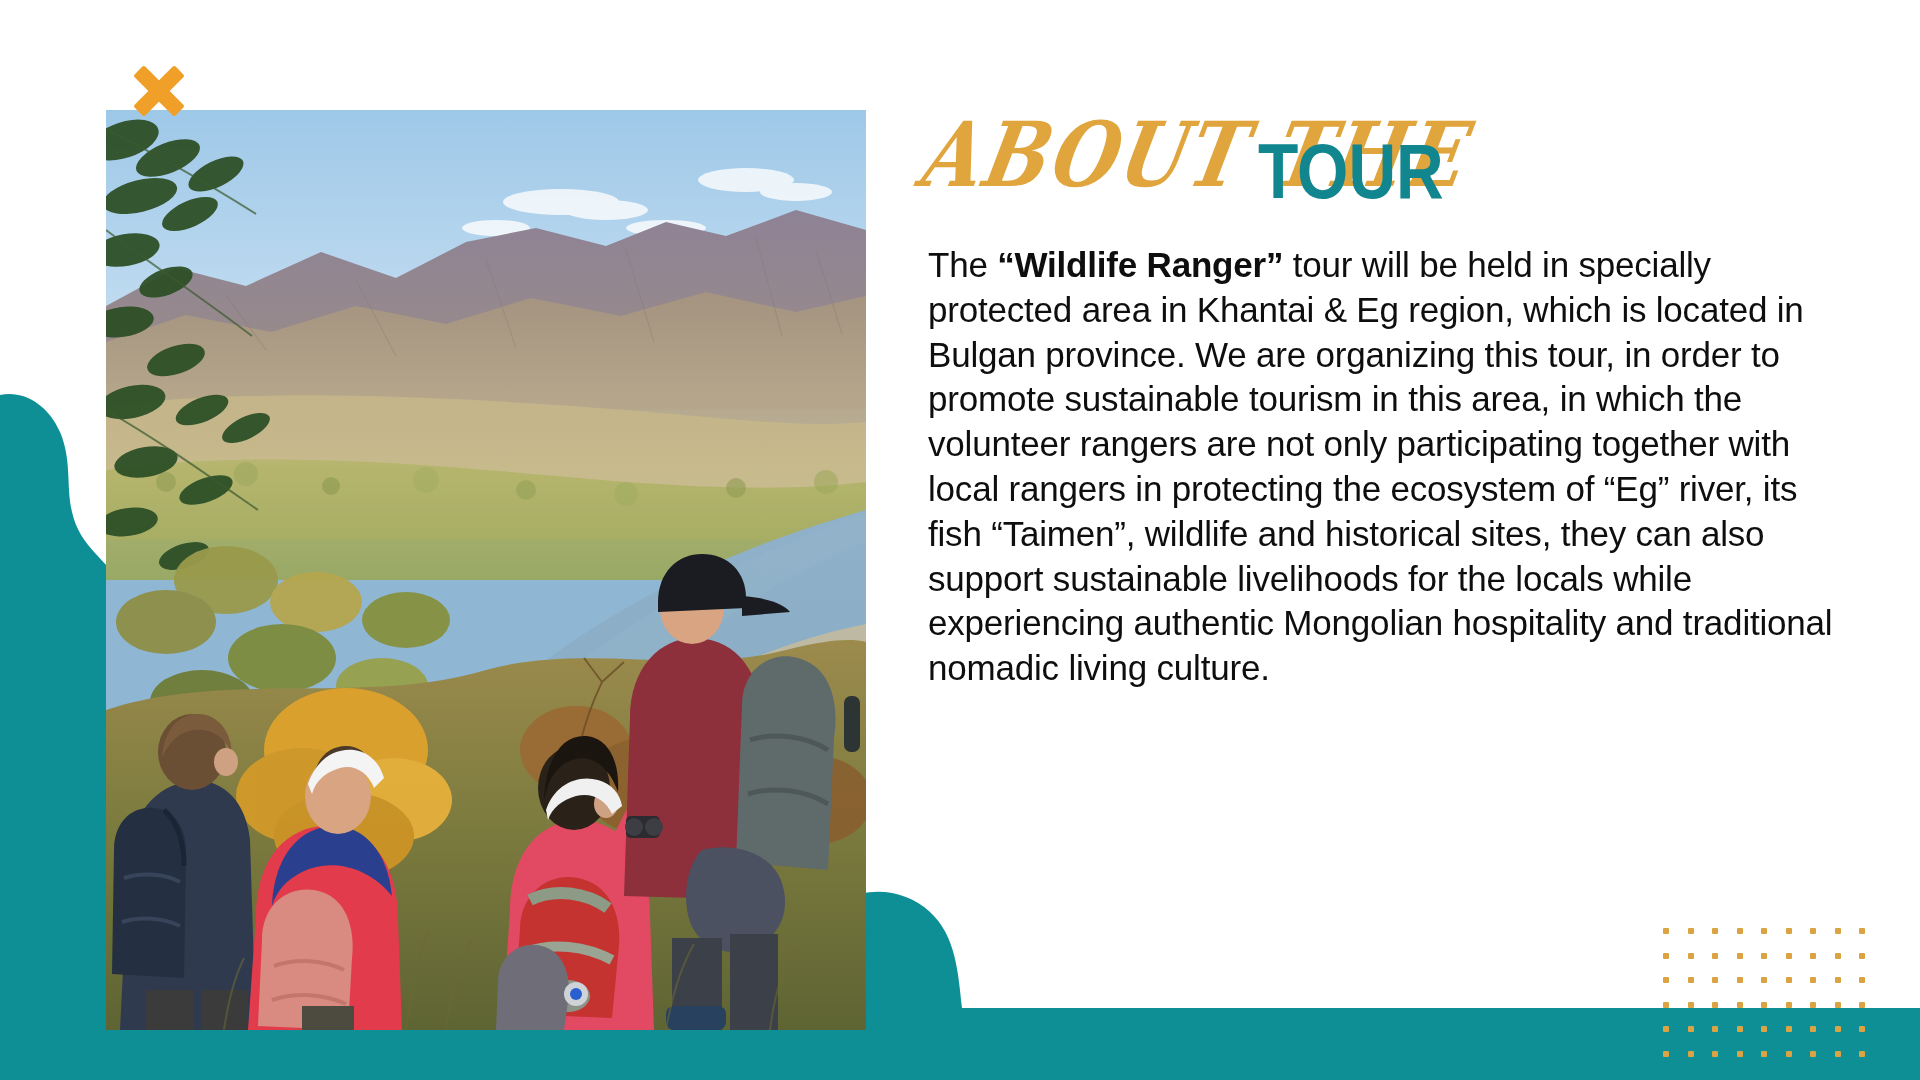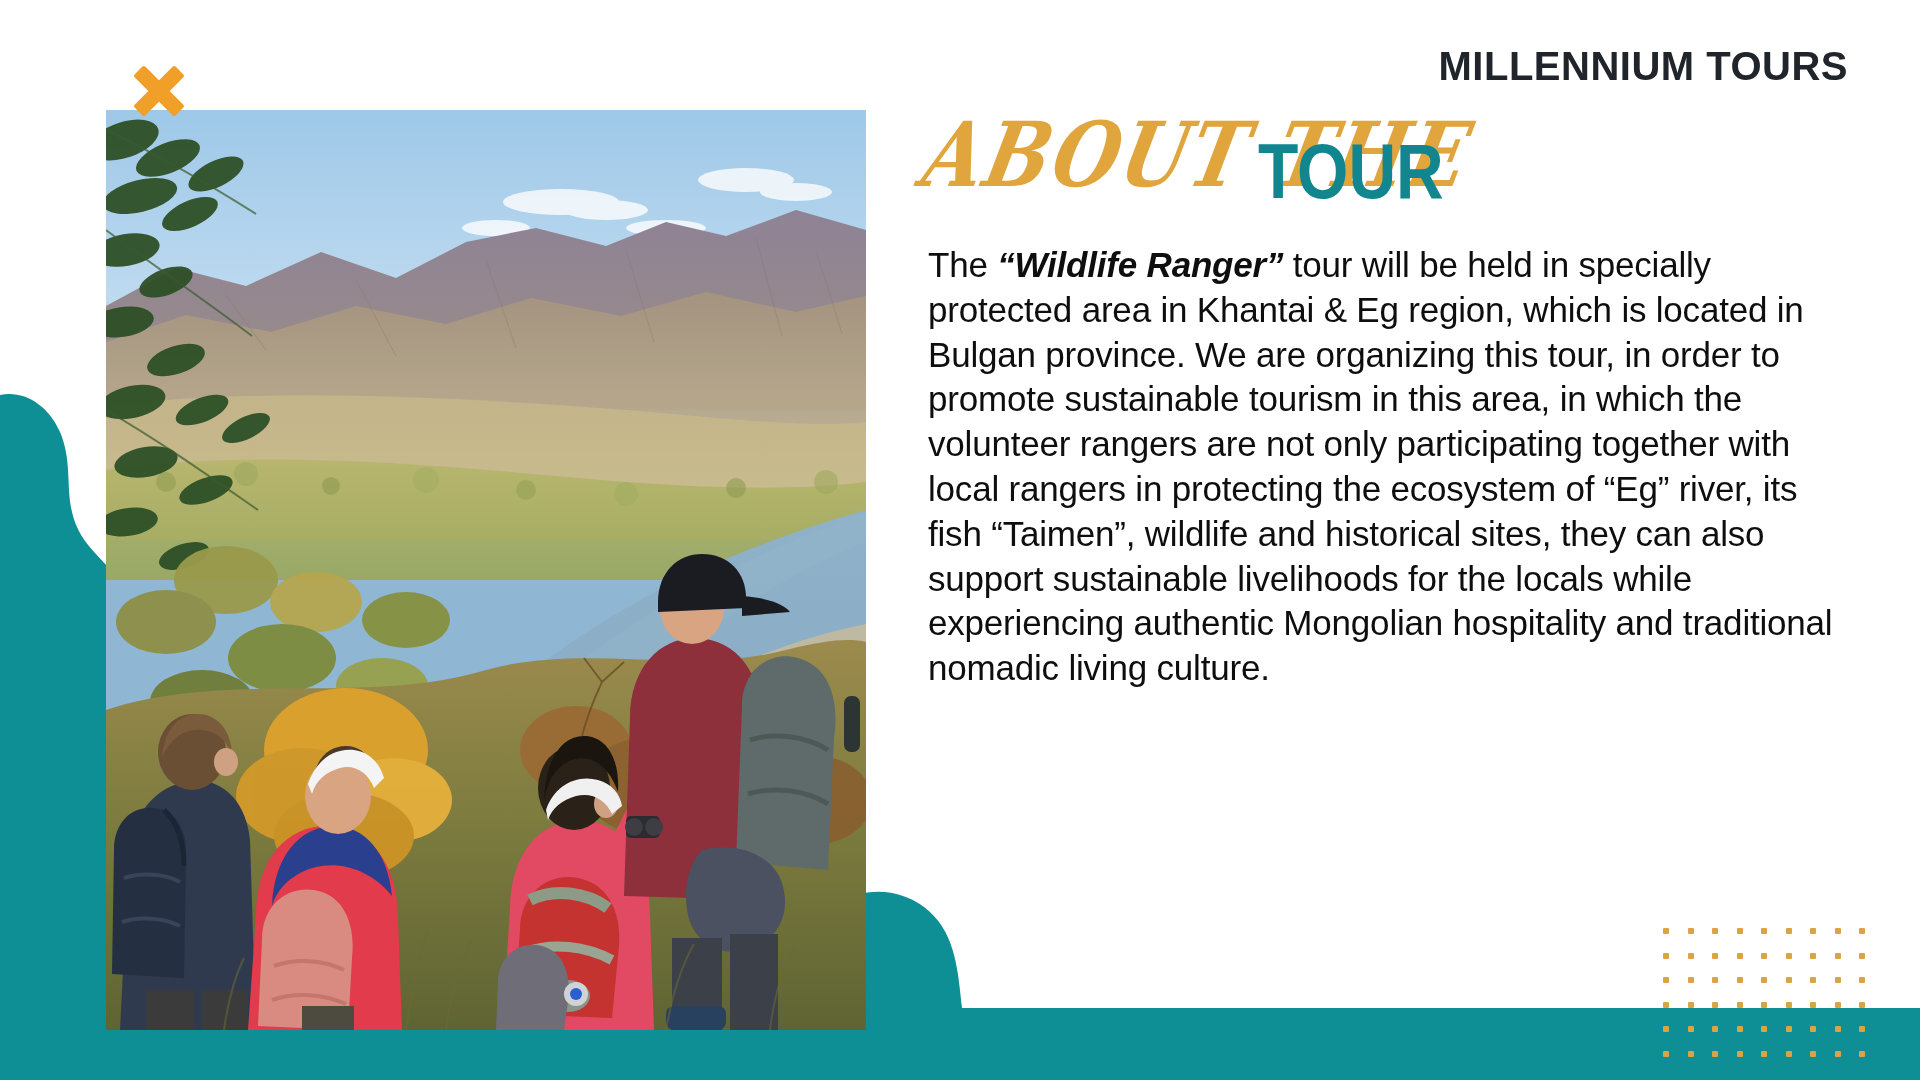--- a/index.html
+++ b/index.html
@@ -122,21 +122,21 @@
     position: absolute;
     left: 0px;
     top: 208px;
     width: 930px;
     font-family: "Liberation Sans", sans-serif;
     font-size: 35px;
     line-height: 44.8px;
     color: #0e0e0e;
     letter-spacing: -0.2px;
   }
-  .body-text b { font-weight: bold; font-style: italic; }
+  .body-text b { font-weight: bold; }
 
   
   .dot-grid {
     position: absolute;
     left: 1663px;
     top: 928px;
     display: grid;
     grid-template-columns: repeat(9, 24.5px);
     grid-template-rows: repeat(6, 24.5px);
   }
@@ -421,21 +421,20 @@
     </svg>
   </div>
 
   <div class="x-marker">
     <span class="a"></span>
     <span class="b"></span>
   </div>
 
   <div class="right-col">
 
-    <div class="brand-title">MILLENNIUM TOURS</div>
 
     <div class="heading-row">
       <span class="heading-script">ABOUT THE</span>
       <span class="heading-tour">TOUR</span>
     </div>
 
     <p class="body-text">
       <span>The </span><b>“Wildlife Ranger”</b><span> tour will be held in specially protected area in Khantai &amp; Eg region, which is located in Bulgan province. We are organizing this tour, in order to promote sustainable tourism in this area, in which the volunteer rangers are not only participating together with local rangers in protecting the ecosystem of “Eg” river, its fish “Taimen”, wildlife and historical sites, they can also support sustainable livelihoods for the locals while experiencing authentic Mongolian hospitality and traditional nomadic living culture.</span>
     </p>
   </div>

